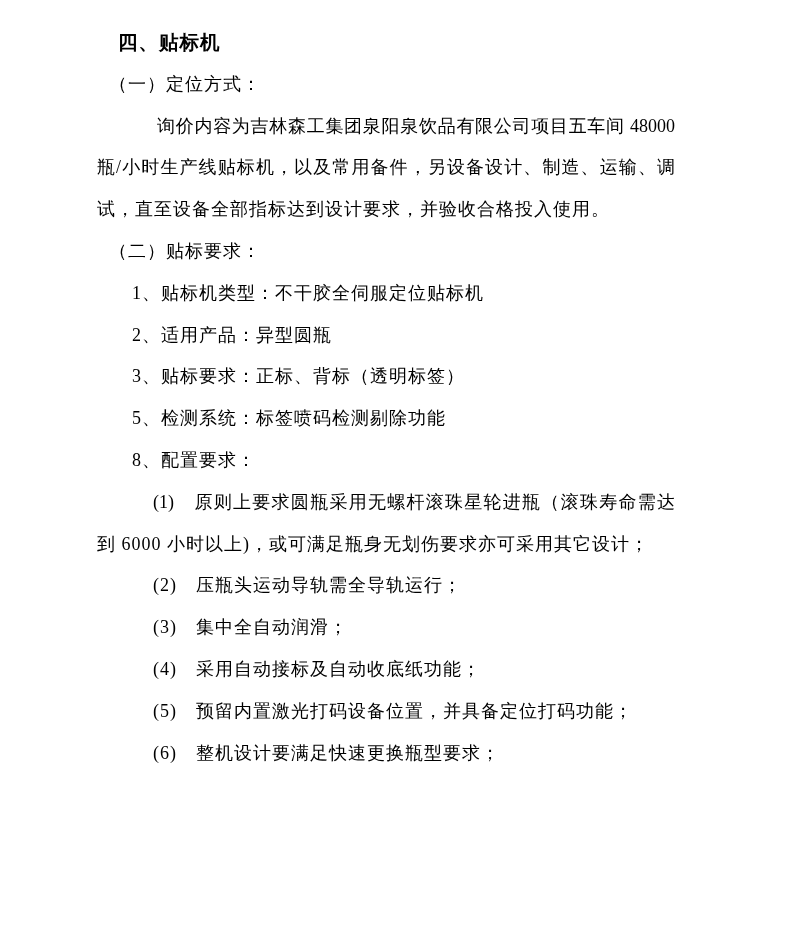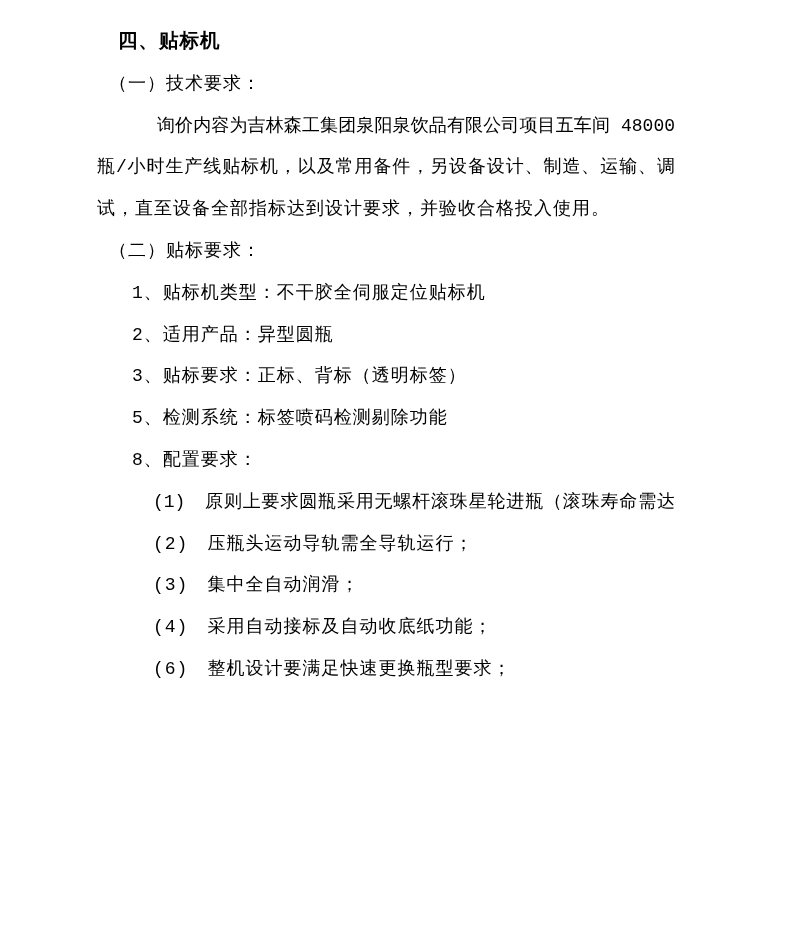--- a/index.html
+++ b/index.html
@@ -6,21 +6,21 @@
     margin: 0;
     padding: 0;
     background: #ffffff;
   }
   .page {
     position: relative;
     width: 790px;
     height: 932px;
     background: #ffffff;
     overflow: hidden;
-    font-family: Liberation Mono, monospace;
+    font-family: Liberation Serif, serif;
     color: #000000;
   }
   .content {
     margin-left: 97px;
     width: 578px;
     padding-top: 22px;
   }
   .line {
     height: 41.8px;
     line-height: 41.8px;
@@ -55,34 +55,36 @@
   }
 </style>
 </head>
 <body>
 
 <div class="page">
   <div class="content">
 
     <div class="line heading">四、贴标机</div>
 
-    <div class="line sub-head">（一）技术要求：</div>
+    <div class="line sub-head">（一）定位方式：</div>
 
     <div class="line p-first just">询价内容为吉林森工集团泉阳泉饮品有限公司项目五车间 48000</div>
     <div class="line just">瓶/小时生产线贴标机，以及常用备件，另设备设计、制造、运输、调</div>
     <div class="line">试，直至设备全部指标达到设计要求，并验收合格投入使用。</div>
 
     <div class="line sub-head">（二）贴标要求：</div>
 
     <div class="line item">1、贴标机类型：不干胶全伺服定位贴标机</div>
     <div class="line item">2、适用产品：异型圆瓶</div>
     <div class="line item">3、贴标要求：正标、背标（透明标签）</div>
     <div class="line item">5、检测系统：标签喷码检测剔除功能</div>
     <div class="line item">8、配置要求：</div>
 
     <div class="line subitem just">(1)　原则上要求圆瓶采用无螺杆滚珠星轮进瓶（滚珠寿命需达</div>
+    <div class="line">到 6000 小时以上)，或可满足瓶身无划伤要求亦可采用其它设计；</div>
     <div class="line subitem">(2)　压瓶头运动导轨需全导轨运行；</div>
     <div class="line subitem">(3)　集中全自动润滑；</div>
     <div class="line subitem">(4)　采用自动接标及自动收底纸功能；</div>
+    <div class="line subitem">(5)　预留内置激光打码设备位置，并具备定位打码功能；</div>
     <div class="line subitem">(6)　整机设计要满足快速更换瓶型要求；</div>
 
   </div>
 </div>
 
 </body></html>

